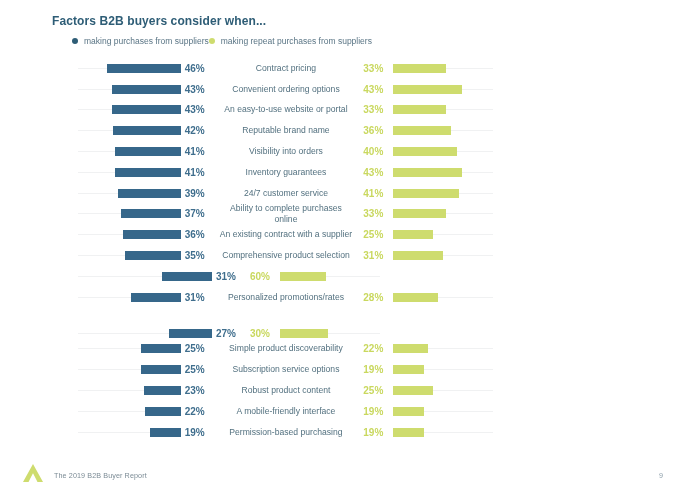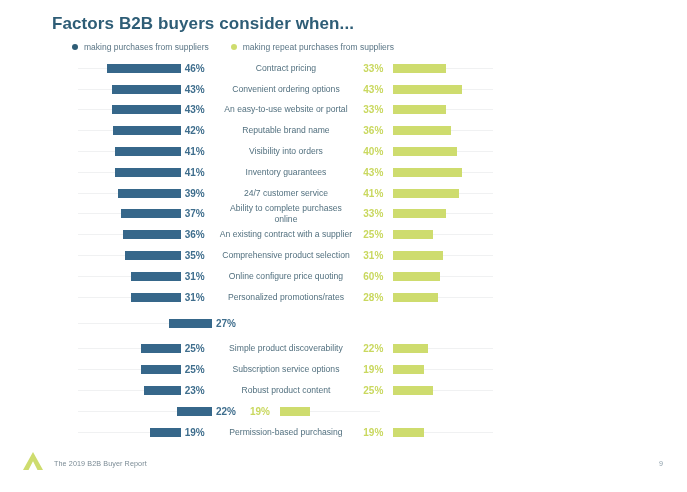--- a/index.html
+++ b/index.html
@@ -23,31 +23,30 @@
   }
 
   
   #header {
     position: absolute;
     left: 52px;
     top: 14px;
     width: 600px;
   }
   #chart-title {
-    font-size: 17px;
+    font-size: 12px;
     font-weight: bold;
     color: #2e5d76;
     letter-spacing: 0.1px;
     margin: 0 0 8px 0;
     white-space: nowrap;
   }
   #legend {
     display: flex;
     align-items: center;
-    gap: 22px;
     padding-left: 20px;
   }
   .legend-item {
     display: flex;
     align-items: center;
     gap: 6px;
   }
   .legend-dot {
     width: 6px;
     height: 6px;
@@ -65,21 +64,21 @@
     position: absolute;
     left: 0;
     top: 58px;
     width: 600px;
   }
   .row {
     display: flex;
     align-items: center;
     height: 20.8px;
   }
-  .row.tall { height: 31px; }
+  .row.tall { height: 31px; align-items: flex-end; }
 
   
   .left-side {
     width: 245px;
     display: flex;
     align-items: center;
     justify-content: flex-end;
     padding-right: 3px;
     box-sizing: border-box;
     position: relative;
@@ -148,21 +147,21 @@
     height: 9px;
     background: #cedc6e;
     position: relative;
     z-index: 2;
   }
 
   
   #footer {
     position: absolute;
     left: 0;
-    bottom: 12px;
+    bottom: 0;
     width: 687px;
     height: 40px;
   }
   #footer-logo {
     position: absolute;
     left: 22px;
     bottom: 9px;
     width: 22px;
     height: 20px;
   }
@@ -351,23 +350,20 @@
           <div class="val-right">31%</div>
           <div class="bar-right" style="width: 49.6px;"></div>
         </div>
       </div>
       <div class="row">
         <div class="left-side">
           <div class="left-track"></div>
           <div class="bar-left" style="width: 49.6px;"></div>
           <div class="val-left">31%</div>
         </div>
-        <div class="center-label">
-          <div>Online configure price quoting</div>
-        </div>
         <div class="right-side">
           <div class="right-track"></div>
           <div class="val-right">60%</div>
           <div class="bar-right" style="width: 46.4px;"></div>
         </div>
       </div>
       <div class="row">
         <div class="left-side">
           <div class="left-track"></div>
           <div class="bar-left" style="width: 49.6px;"></div>
@@ -381,20 +377,25 @@
           <div class="val-right">28%</div>
           <div class="bar-right" style="width: 44.8px;"></div>
         </div>
       </div>
       <div class="row tall">
         <div class="left-side">
           <div class="left-track"></div>
           <div class="bar-left" style="width: 43.2px;"></div>
           <div class="val-left">27%</div>
         </div>
+        <div class="right-side">
+          <div class="right-track"></div>
+          <div class="val-right">30%</div>
+          <div class="bar-right" style="width: 48px;"></div>
+        </div>
       </div>
       <div class="row">
         <div class="left-side">
           <div class="left-track"></div>
           <div class="bar-left" style="width: 40px;"></div>
           <div class="val-left">25%</div>
         </div>
         <div class="center-label">
           <div>Simple product discoverability</div>
         </div>
@@ -432,20 +433,23 @@
           <div class="right-track"></div>
           <div class="val-right">25%</div>
           <div class="bar-right" style="width: 40px;"></div>
         </div>
       </div>
       <div class="row">
         <div class="left-side">
           <div class="left-track"></div>
           <div class="bar-left" style="width: 35.2px;"></div>
           <div class="val-left">22%</div>
+        </div>
+        <div class="center-label">
+          <div>A mobile-friendly interface</div>
         </div>
         <div class="right-side">
           <div class="right-track"></div>
           <div class="val-right">19%</div>
           <div class="bar-right" style="width: 30.4px;"></div>
         </div>
       </div>
       <div class="row">
         <div class="left-side">
           <div class="left-track"></div>

